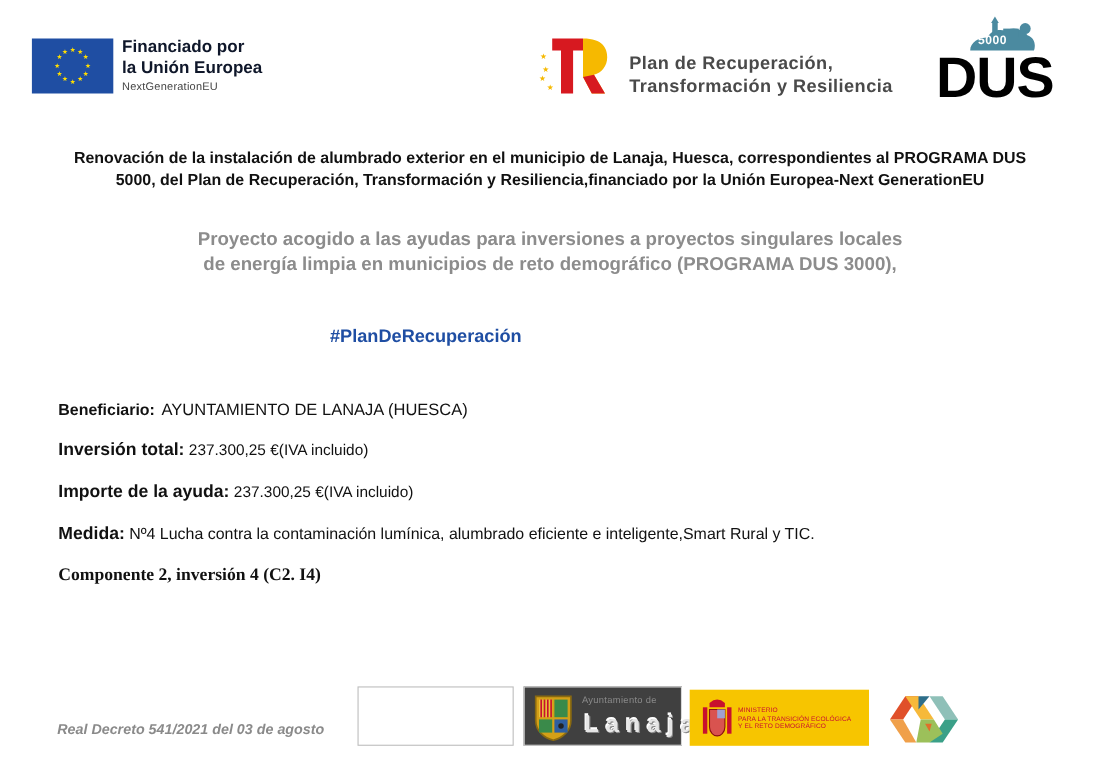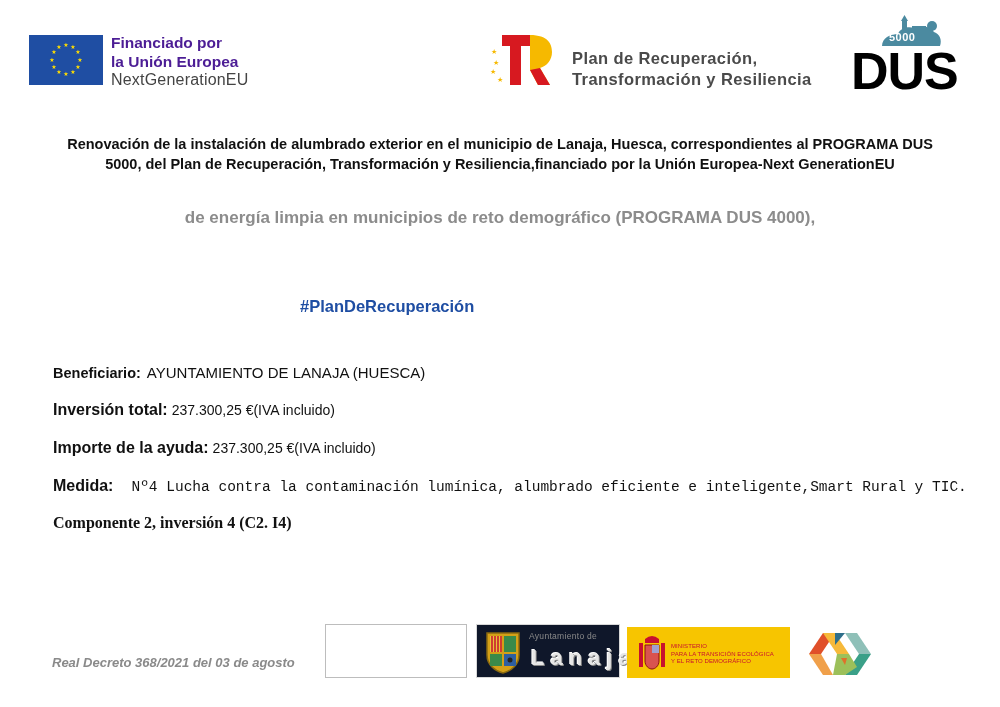--- a/index.html
+++ b/index.html
@@ -5,22 +5,22 @@
   * { box-sizing: border-box; margin: 0; padding: 0; }
   html, body { width: 1000px; height: 707px; background: #ffffff; overflow: hidden; }
   body { position: relative; font-family: "Liberation Sans", sans-serif; color: #111; }
 
   .abs { position: absolute; }
 
   
   .eu-flag { left: 29px; top: 35px; width: 74px; height: 50px; background: #1f4ea3; }
   .eu-flag svg { display: block; }
   .eu-text { left: 111px; top: 33px; }
-  .eu-l1, .eu-l2 { font-size: 15.5px; font-weight: bold; color: #4c1d95; line-height: 19px; }
-  .eu-l3 { font-size: 16px; color: #444; line-height: 16px; margin-top: 1px; letter-spacing: 0.2px; }
+  .eu-l1, .eu-l2 { font-size: 15.5px; font-weight: bold; color: #0f172a; line-height: 19px; }
+  .eu-l3 { font-size: 10px; color: #444; line-height: 16px; margin-top: 1px; letter-spacing: 0.2px; }
 
   
   .prtr-mark { left: 490px; top: 30px; width: 65px; height: 58px; }
   .prtr-text { left: 572px; top: 48px; font-size: 16.5px; font-weight: bold; color: #4a4a4a; line-height: 21px; letter-spacing: 0.4px; }
 
   
   .dus { left: 836px; top: 14px; width: 110px; height: 80px; }
   .dus-word { position: absolute; left: 15px; top: 31px; font-size: 52px; font-weight: bold; color: #000; letter-spacing: -1px; line-height: 52px; font-family: "Liberation Sans", sans-serif; }
   .dus-cloud { position: absolute; left: 44px; top: 0px; }
   .dus-num { position: absolute; left: 53px; top: 17px; font-size: 11px; color: #fff; font-weight: bold; letter-spacing: 0.5px; }
@@ -38,28 +38,28 @@
   .r1 .lbl { font-size: 14.5px; }
   .r1 .val { font-size: 15px; margin-left: 6px; }
   .r2 { top: 401px; }
   .r2 .lbl { font-size: 16px; }
   .r2 .val { font-size: 14px; margin-left: 4px; }
   .r3 { top: 439px; }
   .r3 .lbl { font-size: 16px; }
   .r3 .val { font-size: 14px; margin-left: 4px; }
   .r4 { top: 477px; }
   .r4 .lbl { font-size: 16px; }
-  .r4 .val { font-size: 14.5px; margin-left: 18px; font-family: Liberation Mono, monospace; }
+  .r4 .val { font-size: 14.5px; margin-left: 4px; }
   .r5 { top: 514px; font-family: Liberation Serif, serif; }
   .r5 .lbl { font-size: 16px; }
 
   
   .decree { left: 52px; top: 655px; font-size: 13px; font-style: italic; font-weight: bold; color: #8a8a8a; }
   .blank-box { left: 325px; top: 624px; width: 142px; height: 54px; border: 1px solid #bdbdbd; background: #fff; }
-  .lanaja { left: 476px; top: 624px; width: 144px; height: 54px; border: 1px solid #d8d8d8; background: #0f172a; }
+  .lanaja { left: 476px; top: 624px; width: 144px; height: 54px; border: 1px solid #d8d8d8; background: #404040; }
   .lanaja-small { position: absolute; left: 52px; top: 6px; font-size: 8.5px; color: #8a8a8a; letter-spacing: 0.3px; }
   .lanaja-big { position: absolute; left: 54px; top: 20px; font-size: 22px; font-family: Liberation Sans, sans-serif; color: #e6e6e6; letter-spacing: 6px; text-shadow: 1px 1px 0 #888, -1px -1px 0 #fff; font-weight: bold; }
   .shield { position: absolute; left: 6px; top: 4px; }
   .ministerio { left: 627px; top: 627px; width: 163px; height: 51px; background: #f7c500; }
   .min-text { position: absolute; left: 44px; top: 16px; font-size: 6px; color: #c8102e; line-height: 7.5px; letter-spacing: 0.1px; }
   .coat { position: absolute; left: 10px; top: 6px; }
   .idae { left: 805px; top: 625px; width: 165px; height: 58px; }
   .idae-word { position: absolute; left: 82px; top: 9px; font-size: 36px; font-weight: bold; color: #3a3a3a; letter-spacing: -0.5px; }
 </style>
 </head>
@@ -116,42 +116,43 @@
     <rect x="51" y="15" width="2" height="6" fill="#4b8aa0"></rect>
     <rect x="32" y="12" width="14" height="8" fill="#4b8aa0"></rect>
   </svg>
   <div class="dus-num">5000</div>
   <div class="dus-word">DUS</div>
 </div>
 
 <div class="abs title">Renovación de la instalación de alumbrado exterior en el municipio de Lanaja, Huesca, correspondientes al PROGRAMA DUS 5000, del Plan de Recuperación, Transformación y Resiliencia,financiado por la Unión Europea-Next GenerationEU</div>
 
 <div class="abs subtitle">
-  <div>de energía limpia en municipios de reto demográfico (PROGRAMA DUS 4000),</div>
+  <div>Proyecto acogido a las ayudas para inversiones a proyectos singulares locales</div>
+  <div>de energía limpia en municipios de reto demográfico (PROGRAMA DUS 3000),</div>
 </div>
 
 <div class="abs hashtag">#PlanDeRecuperación</div>
 
 <div class="abs row r1">
   <span class="lbl">Beneficiario:</span><span class="val">AYUNTAMIENTO DE LANAJA (HUESCA)</span>
 </div>
 <div class="abs row r2">
   <span class="lbl">Inversión total:</span><span class="val">237.300,25 €(IVA incluido)</span>
 </div>
 <div class="abs row r3">
   <span class="lbl">Importe de la ayuda:</span><span class="val">237.300,25 €(IVA incluido)</span>
 </div>
 <div class="abs row r4">
   <span class="lbl">Medida:</span><span class="val">Nº4 Lucha contra la contaminación lumínica, alumbrado eficiente e inteligente,Smart Rural y TIC.</span>
 </div>
 <div class="abs row r5">
   <span class="lbl">Componente 2, inversión 4 (C2. I4)</span>
 </div>
 
-<div class="abs decree">Real Decreto  368/2021 del 03 de agosto</div>
+<div class="abs decree">Real Decreto  541/2021 del 03 de agosto</div>
 
 <div class="abs blank-box"></div>
 
 <div class="abs lanaja">
   <svg class="shield" width="40" height="46" viewBox="0 0 40 46">
     <path d="M4 4 H36 V26 C36 36 28 42 20 44 C12 42 4 36 4 26 Z" fill="#d4a017" stroke="#8a6a10" stroke-width="1.5"></path>
     <rect x="7" y="7" width="12" height="16" fill="#e8c23a"></rect>
     <g stroke="#c8102e" stroke-width="1.5">
         <line x1="9" y1="7" x2="9" y2="23"></line>
         <line x1="12" y1="7" x2="12" y2="23"></line>

